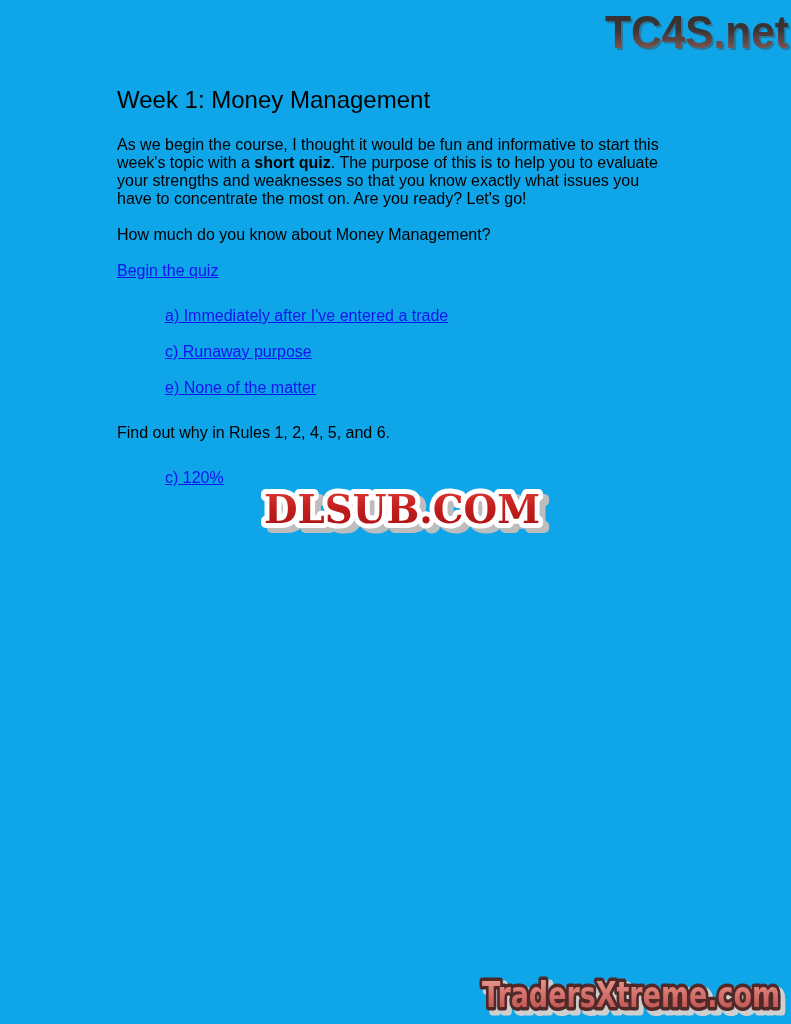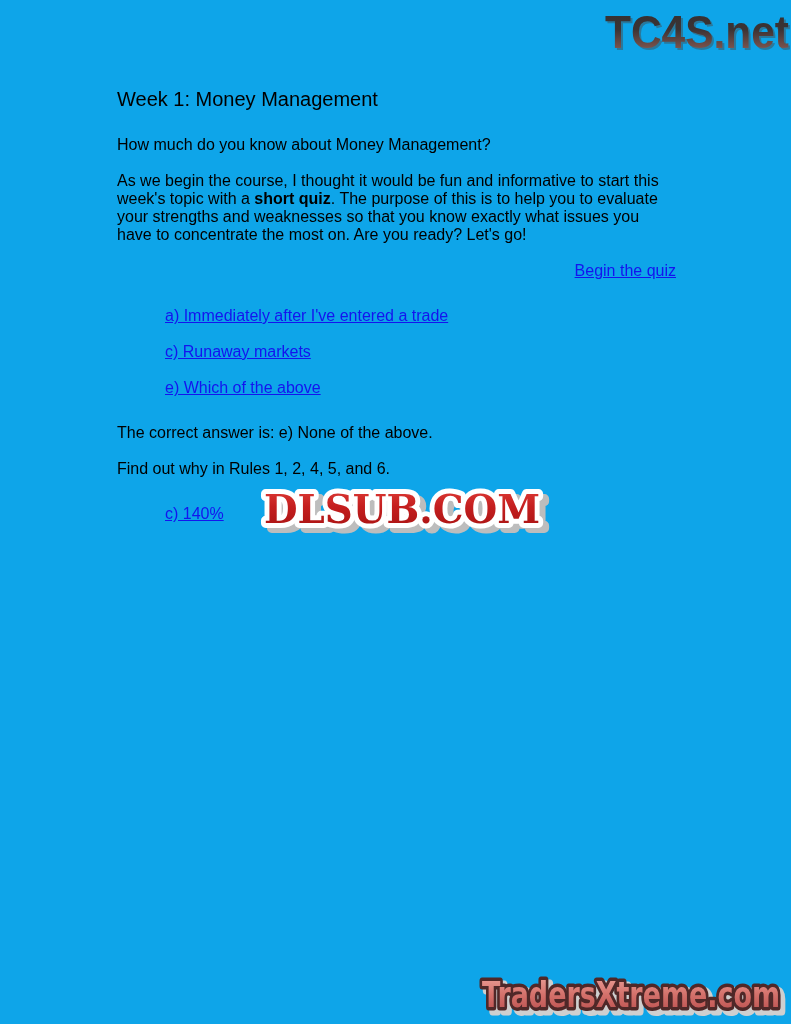--- a/index.html
+++ b/index.html
@@ -19,27 +19,27 @@
   
   .doc {
     position: absolute;
     left: 117px;
     top: 88px;
     width: 559px;
     font-size: 16px;
     line-height: 18px;
   }
   .doc h1 {
-    font-size: 20px;
+    font-size: 24px;
     line-height: 23px;
     font-weight: normal;
     margin: 0 0 25px 0;
   }
   .doc p { margin: 0 0 18px 0; }
-  .doc .center { text-align: right; }
+  .doc .center { text-align: left; }
   .doc a {
     color: #1414ee;
     text-decoration: underline;
     cursor: pointer;
   }
   .options { margin: 27px 0 27px 48px; }
 
   
   .watermark { position: absolute; left: 250px; top: 481px; z-index: 5; }
 
@@ -61,39 +61,38 @@
       </linearGradient>
     </defs>
     <text x="189" y="42" text-anchor="end" font-family="'Liberation Sans',sans-serif" font-weight="bold" font-size="46" textLength="184" lengthAdjust="spacingAndGlyphs" fill="#4a4543" opacity="0.45" transform="translate(2,2)">TC4S.net</text>
     <text x="189" y="42" text-anchor="end" font-family="'Liberation Sans',sans-serif" font-weight="bold" font-size="46" textLength="184" lengthAdjust="spacingAndGlyphs" fill="url(#gradHeader)">TC4S.net</text>
   </svg>
 
   <div class="doc">
 
     <h1>Week 1: Money Management</h1>
 
+    <p><span>As we begin the course, I thought it would be fun and informative to start this week's topic with a </span><b>short quiz</b><span>. The purpose of this is to help you to evaluate your strengths and weaknesses so that you know exactly what issues you have to concentrate the most on. Are you ready? Let's go!</span></p>
+
     <p>How much do you know about Money Management?</p>
-
-    <p><span>As we begin the course, I thought it would be fun and informative to start this week's topic with a </span><b>short quiz</b><span>. The purpose of this is to help you to evaluate your strengths and weaknesses so that you know exactly what issues you have to concentrate the most on. Are you ready? Let's go!</span></p>
 
     <p class="center"><a>Begin the quiz</a></p>
 
 
     <div class="options">
       <p><a>a) Immediately after I've entered a trade</a></p>
-      <p><a>c) Runaway markets</a></p>
-      <p><a>e) Which of the above</a></p>
+      <p><a>c) Runaway purpose</a></p>
+      <p><a>e) None of the matter</a></p>
     </div>
 
-    <p>The correct answer is: e) None of the above.</p>
     <p>Find out why in Rules 1, 2, 4, 5, and 6.</p>
 
 
     <div class="options">
-      <p><a>c) 140%</a></p>
+      <p><a>c) 120%</a></p>
     </div>
 
   </div>
 
   <svg class="watermark" width="310" height="58" viewBox="0 0 310 58">
     <defs>
       <linearGradient id="gradWm" x1="0" y1="0" x2="0" y2="1">
         <stop offset="0" stop-color="#e2413b"></stop>
         <stop offset="0.45" stop-color="#c51f1f"></stop>
         <stop offset="1" stop-color="#a61212"></stop>

